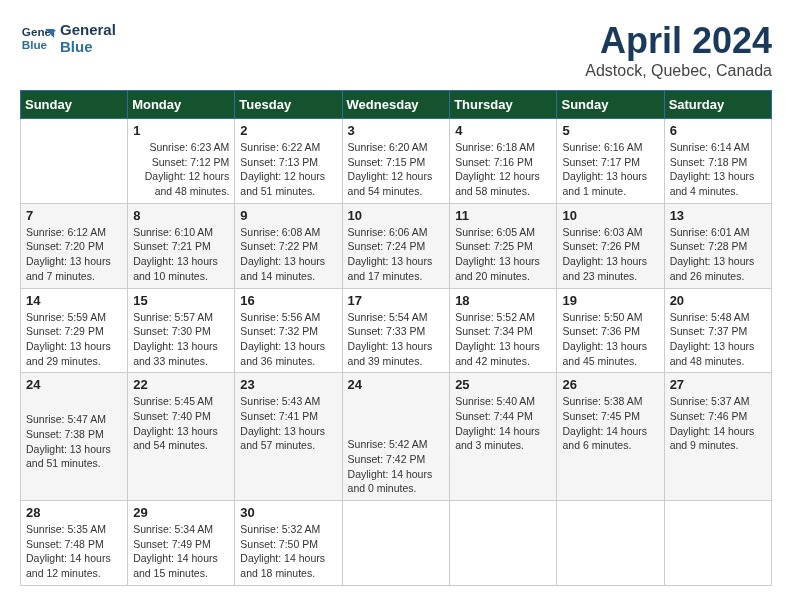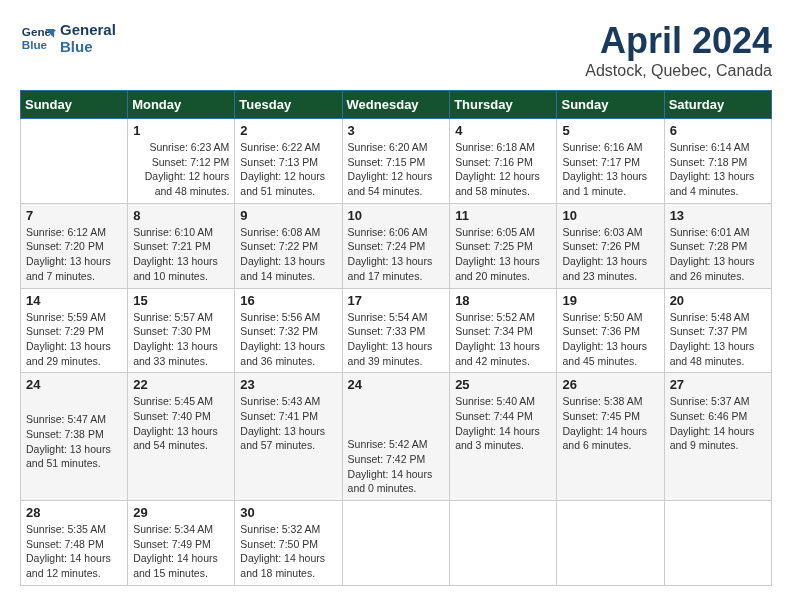--- a/index.html
+++ b/index.html
@@ -300,21 +300,21 @@
         <td>
           <span class="day-number">26</span>
           <div class="day-info" style="white-space: pre-line;">Sunrise: 5:38 AM
 Sunset: 7:45 PM
 Daylight: 14 hours
 and 6 minutes.</div>
         </td>
         <td>
           <span class="day-number">27</span>
           <div class="day-info" style="white-space: pre-line;">Sunrise: 5:37 AM
-Sunset: 6:46 PM
+Sunset: 7:46 PM
 Daylight: 14 hours
 and 9 minutes.</div>
         </td>
       </tr>
       <tr>
         <td>
           <span class="day-number">28</span>
           <div class="day-info" style="white-space: pre-line;">Sunrise: 5:35 AM
 Sunset: 7:48 PM
 Daylight: 14 hours

